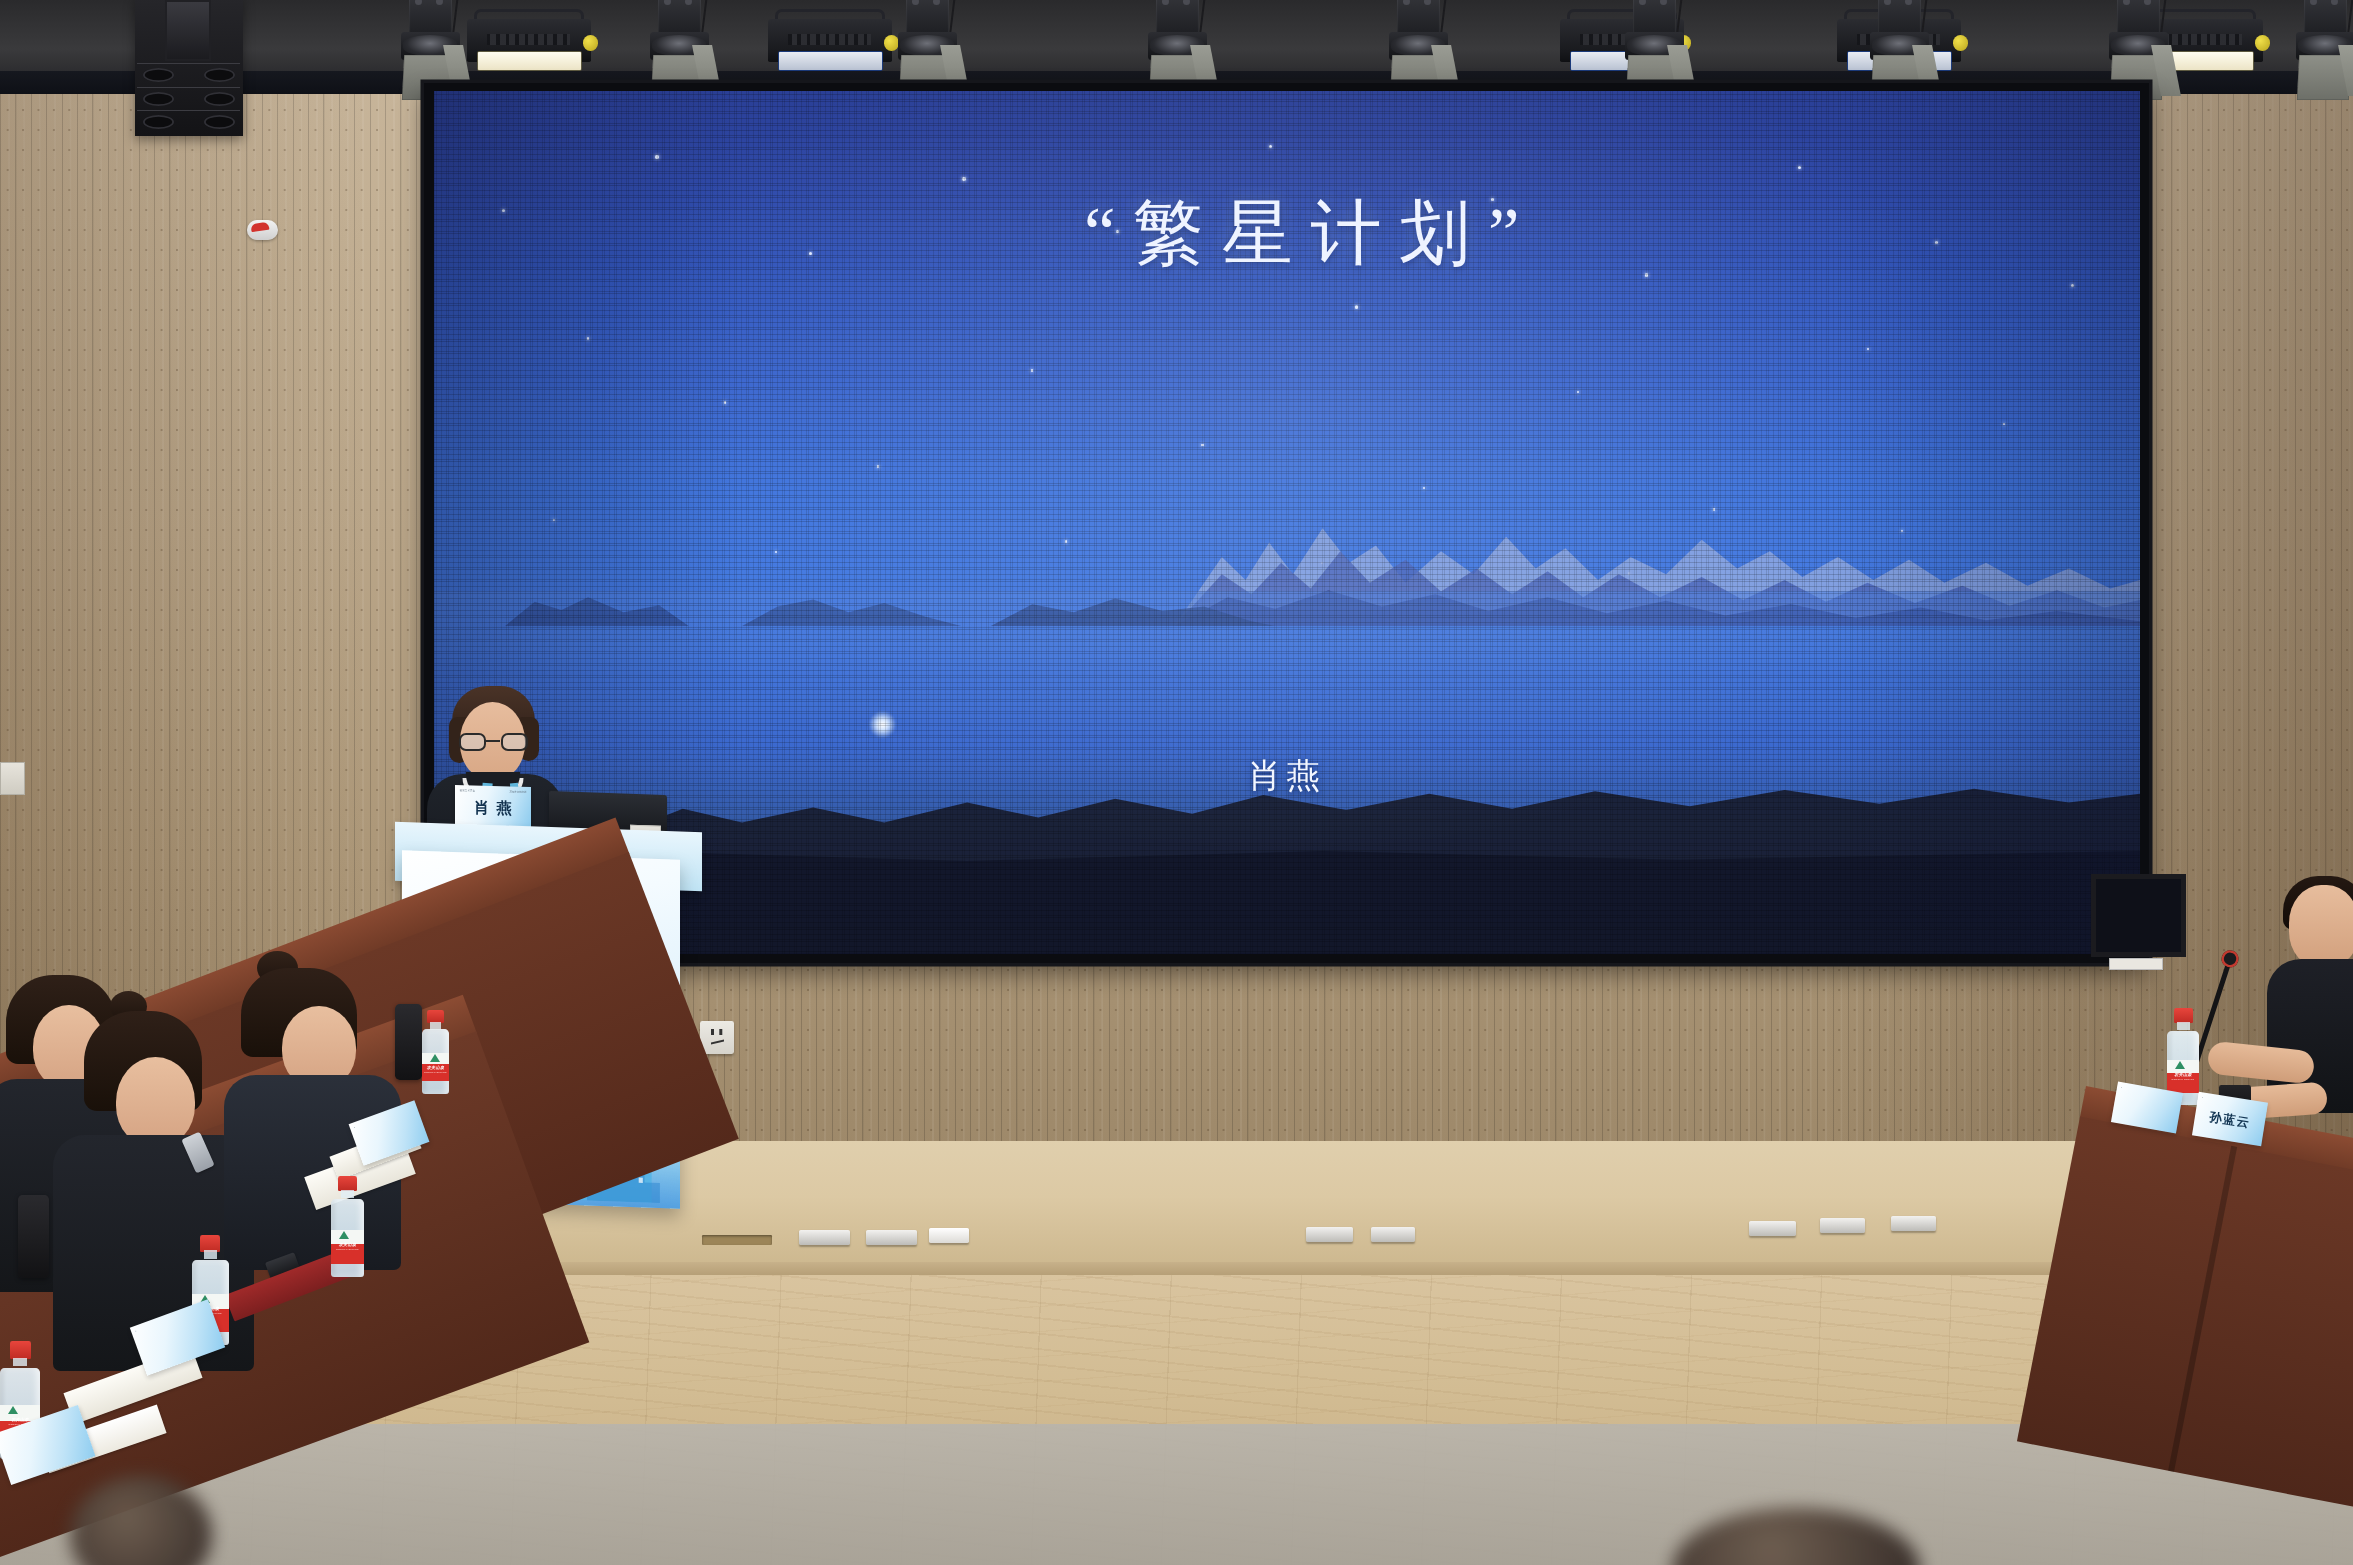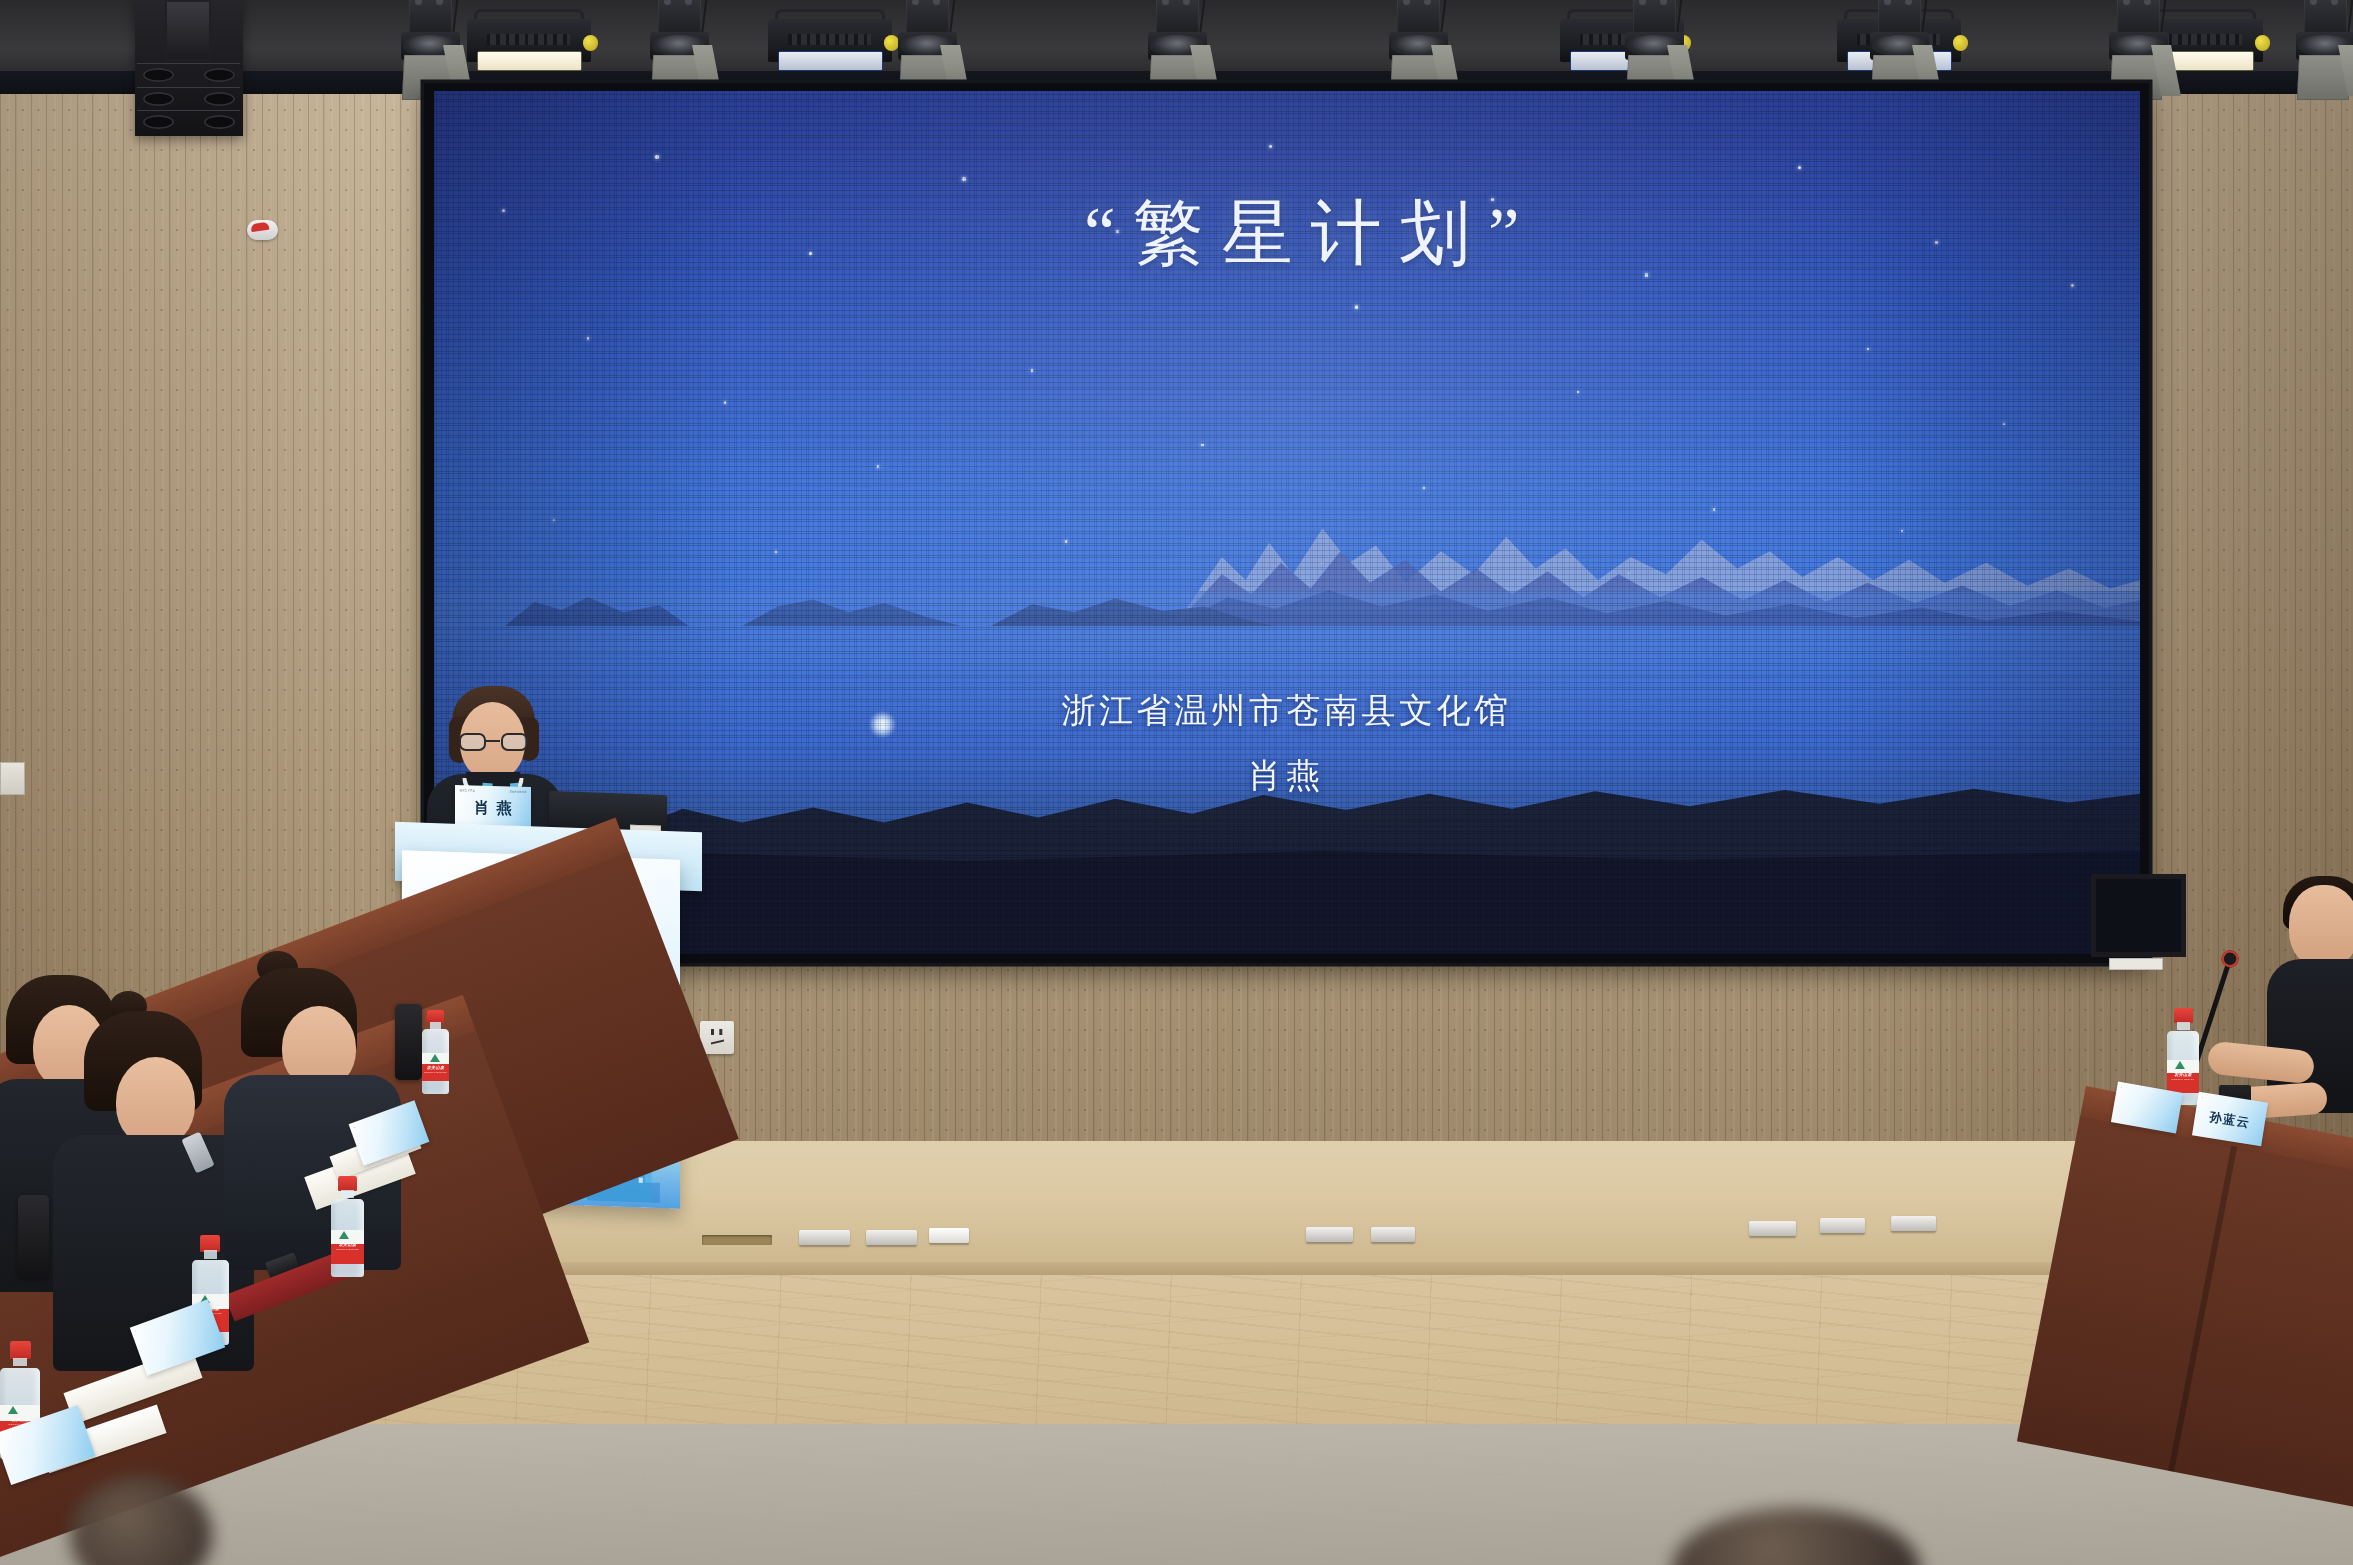--- a/index.html
+++ b/index.html
@@ -755,21 +755,20 @@
       <svg class="foreground" viewBox="0 0 2880 360" preserveAspectRatio="none">
         <path d="M0 360 L0 150 L180 140 L340 158 L420 128 L520 150 L640 126 L760 150 L900 118 L1020 142 L1150 112 L1280 136 L1400 106 L1540 130 L1680 104 L1820 128 L1960 100 L2120 124 L2280 98 L2440 120 L2600 96 L2760 118 L2880 104 L2880 360 Z" fill="#1a2036" opacity="0.97"></path>
         <path d="M0 360 L0 210 L400 198 L900 212 L1500 196 L2100 210 L2880 196 L2880 360 Z" fill="#12172a" opacity="0.95"></path>
       </svg>
       <div class="glow-dot" style="left:25.5%; bottom:25%;"></div>
 
       <div class="ledgrid"></div>
       <div class="vign"></div>
 
       <div class="scr-title">“繁星计划”</div>
-      <div class="scr-org">浙江省温州市苍南县文化馆</div>
       <div class="scr-name">肖燕</div>
     </div>
   </div>
 
   <div class="wall-outlet"></div>
 
   <div class="rwall-monitor">
       <span></span>
     </div>
 

